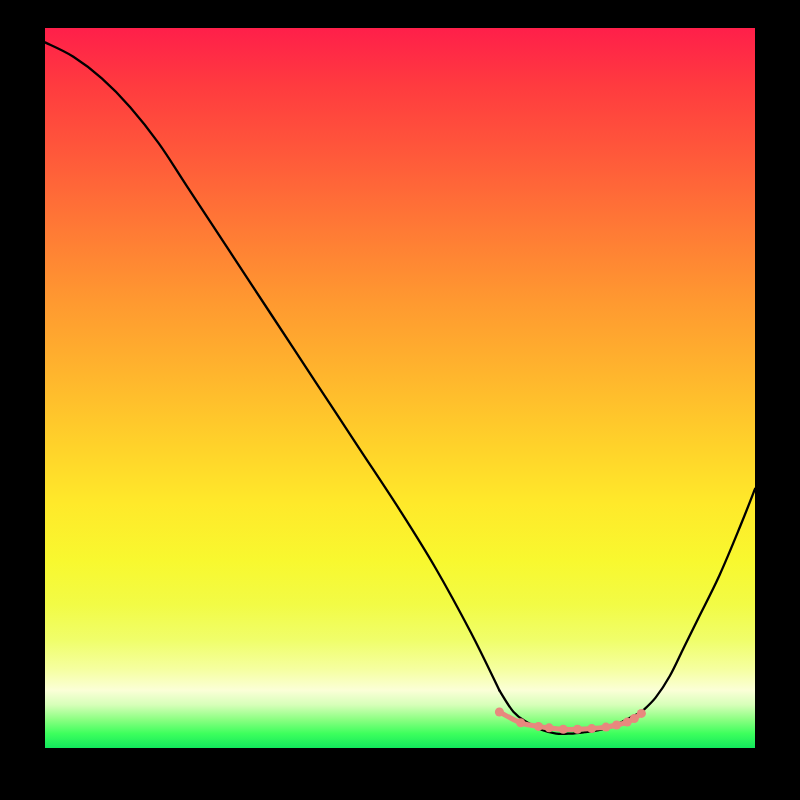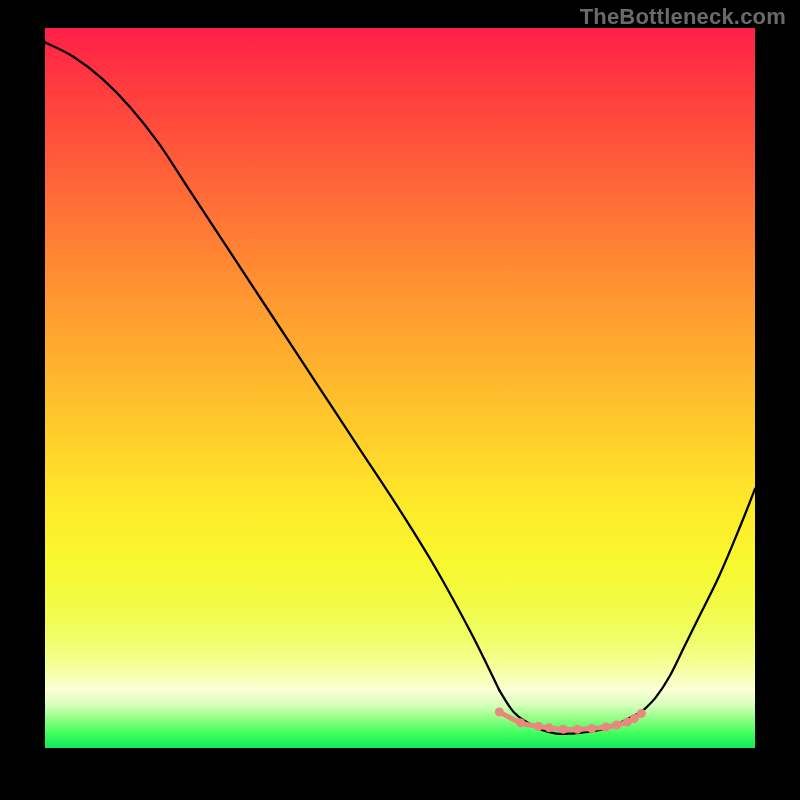--- a/index.html
+++ b/index.html
@@ -78,21 +78,20 @@
     stroke-width: 5;
     stroke-linecap: round;
     stroke-linejoin: round;
   }
 </style>
 </head>
 <body>
 
 <div class="frame">
 
-  <div class="watermark">TheBottleneck.com</div>
 
   <div class="plot-area">
     <div class="gradient-bg"></div>
 
     <svg class="curves" viewBox="0 0 710 720" preserveAspectRatio="none">
       <path id="curve-left" class="curve-line" d="M 0 14.399999999999977 C 5.112 16.991999999999994, 18.176000000000002 22.320000000000068, 28.400000000000002 28.800000000000068 C 38.624 35.280000000000065, 46.57600000000001 41.32799999999998, 56.800000000000004 50.39999999999998 C 67.024 59.47199999999997, 74.976 67.53600000000003, 85.2 79.20000000000005 C 95.424 90.86400000000006, 103.376 100.94400000000006, 113.60000000000001 115.20000000000005 C 123.82400000000001 129.45600000000005, 129.22 138.95999999999998, 142 158.39999999999998 C 154.78 177.83999999999997, 169.26399999999998 199.87200000000004, 184.6 223.20000000000005 C 199.936 246.52800000000005, 211.864 264.672, 227.20000000000002 288 C 242.53600000000003 311.328, 254.46400000000003 329.472, 269.8 352.8 C 285.136 376.12800000000004, 297.06399999999996 394.27200000000005, 312.4 417.6 C 327.736 440.928, 340.942 460.368, 355 482.4 C 369.058 504.43199999999996, 377.7200000000001 517.968, 390.50000000000006 540 C 403.28000000000003 562.032, 414.498 582.7679999999999, 426 604.8 C 437.502 626.832, 449.288 652.0319999999999, 454.40000000000003 662.4"></path>
       <path id="curve-mid" class="curve-line" d="M 454.40000000000003 662.4 C 456.956 666.288, 463.488 678.168, 468.6 684 C 473.71200000000005 689.832, 477.68800000000005 691.56, 482.8 694.8 C 487.912 698.04, 491.8879999999999 700.056, 496.99999999999994 702 C 502.11199999999997 703.944, 506.08799999999997 704.952, 511.2 705.6 C 516.312 706.248, 520.288 705.8592, 525.4 705.6 C 530.512 705.3408000000001, 534.488 704.808, 539.6 704.16 C 544.712 703.512, 548.6880000000001 703.0368, 553.8000000000001 702 C 558.912 700.9632, 562.888 700.3439999999999, 568 698.4 C 573.112 696.456, 577.088 693.792, 582.1999999999999 691.2 C 587.3119999999999 688.6080000000001, 593.8439999999999 685.296, 596.4 684"></path>
       <path id="curve-right" class="curve-line" d="M 596.4 684 C 598.956 681.408, 605.488 676.08, 610.6 669.6 C 615.712 663.12, 619.688 657.072, 624.8 648 C 629.9119999999999 638.928, 633.888 629.5680000000001, 639 619.2 C 644.112 608.832, 646.8100000000001 603.36, 653.2 590.4 C 659.59 577.4399999999999, 666.832 564.048, 674.5 547.2 C 682.168 530.3520000000001, 689.41 512.352, 695.8 496.8 C 702.1899999999999 481.248, 707.444 467.28000000000003, 710 460.8"></path>
       <path id="tick-line" class="tick-connector" d="M 454.40000000000003 684 C 458.23400000000004 685.944, 468.67100000000005 692.208, 475.70000000000005 694.8 C 482.72900000000004 697.3919999999999, 488.338 697.4928, 493.45 698.4 C 498.56199999999995 699.3072, 499.62699999999995 699.3216, 504.09999999999997 699.84 C 508.573 700.3584000000001, 513.188 701.0208, 518.3 701.28 C 523.4119999999999 701.5391999999999, 527.388 701.4096, 532.5 701.28 C 537.612 701.1504, 541.5880000000001 700.9487999999999, 546.7 700.56 C 551.812 700.1712, 556.427 699.768, 560.9 699.12 C 565.3729999999999 698.472, 567.7160000000001 697.8672, 571.5500000000001 696.96 C 575.384 696.0528, 579.005 695.2464, 582.1999999999999 694.08 C 585.3949999999999 692.9136000000001, 586.7439999999999 692.0352, 589.3 690.48 C 591.856 688.9248, 595.122 686.3472, 596.4 685.44"></path>
       <g id="tick-dots" class="tick-dots">

